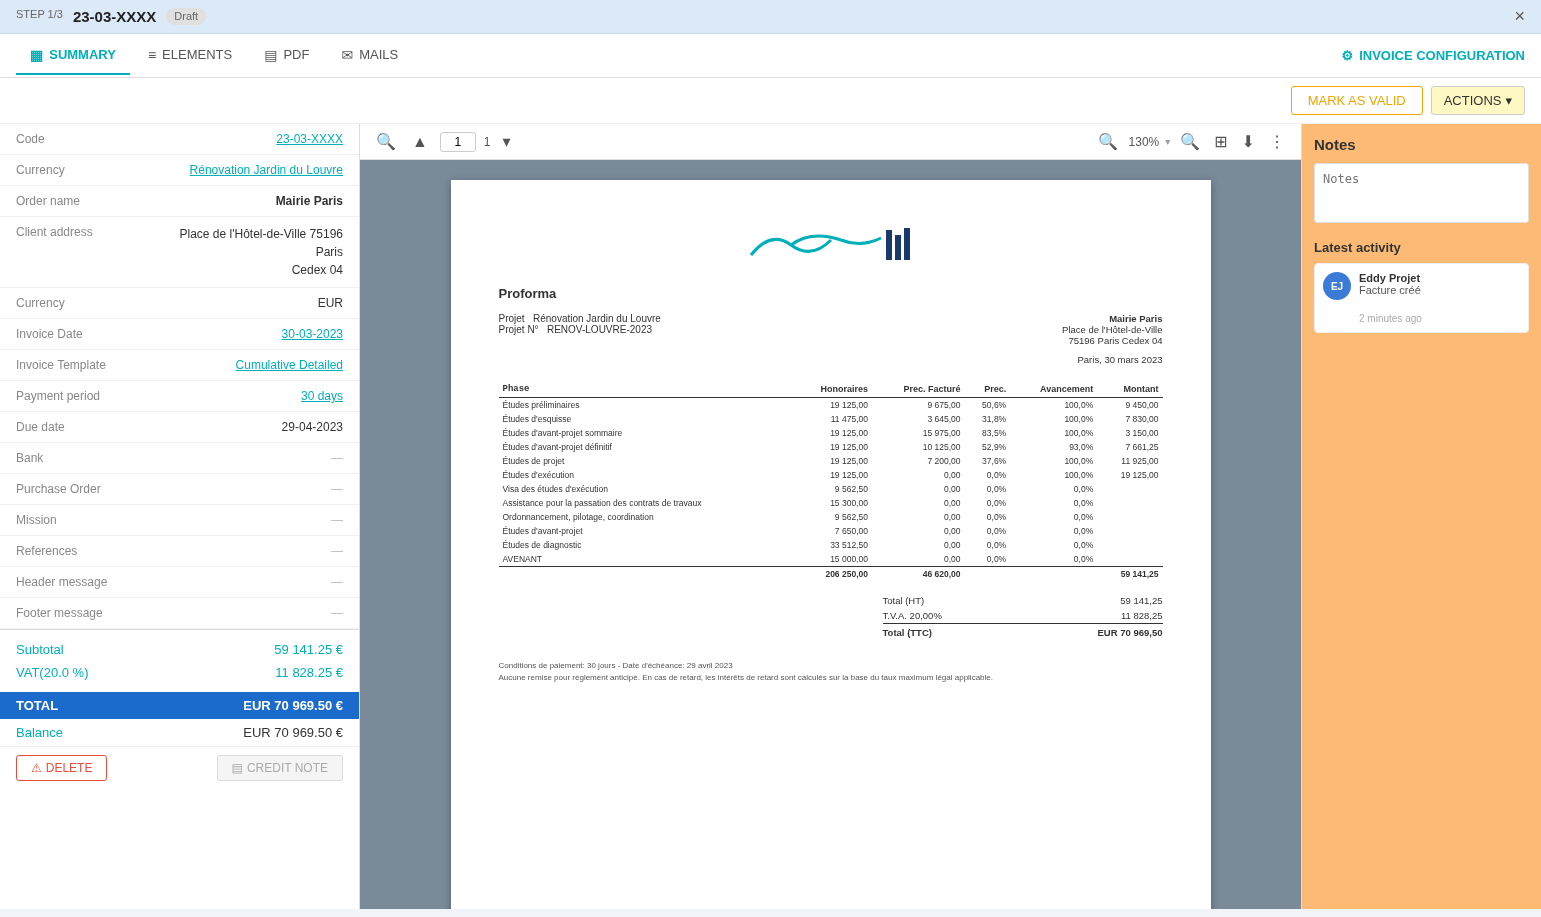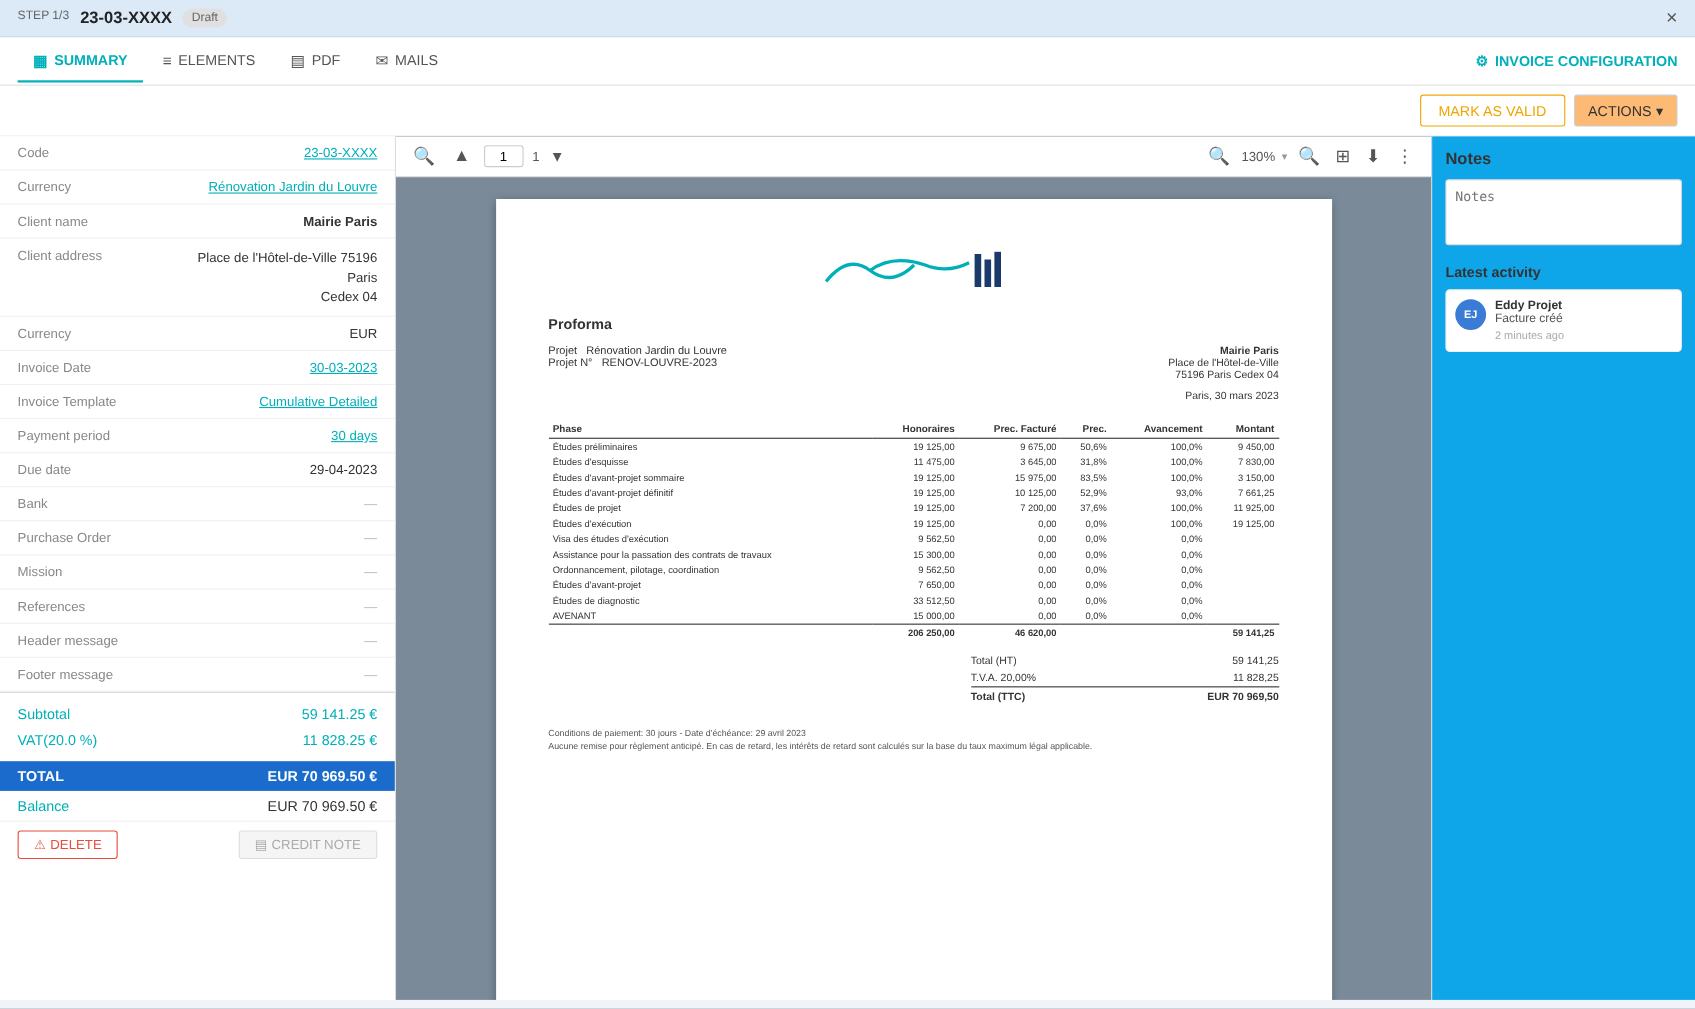--- a/index.html
+++ b/index.html
@@ -84,21 +84,21 @@
     .btn-mark-valid {
       background: #fff;
       color: #f0a500;
       border: 1px solid #f0a500;
       padding: 6px 16px;
       font-size: 13px;
       cursor: pointer;
       border-radius: 3px;
     }
     .btn-actions {
-      background: #fdba74;
+      background: #fef9c3;
       color: #333;
       border: 1px solid #ccc;
       padding: 6px 12px;
       font-size: 13px;
       cursor: pointer;
       border-radius: 3px;
       display: flex;
       align-items: center;
       gap: 4px;
     }
@@ -253,33 +253,33 @@
       margin-bottom: 16px;
     }
     .pdf-logo-svg { width: 200px; height: 50px; }
     .pdf-title { font-size: 13px; font-weight: bold; margin-bottom: 12px; }
     .pdf-header-row { display: flex; justify-content: space-between; margin-bottom: 8px; }
     .pdf-meta-left { font-size: 10px; }
     .pdf-meta-right { font-size: 9.5px; text-align: right; font-weight: bold; }
     .pdf-date { font-size: 9.5px; text-align: right; margin-top: 8px; margin-bottom: 16px; }
     .pdf-table { width: 100%; border-collapse: collapse; margin-bottom: 12px; }
     .pdf-table th { font-size: 9px; font-weight: bold; text-align: right; padding: 3px 4px; border-bottom: 1px solid #333; }
-    .pdf-table th:first-child { text-align: left; }
+    .pdf-table th:first-child { text-align: left; font-family: Liberation Mono, monospace; }
     .pdf-table td { font-size: 8.5px; padding: 2px 4px; text-align: right; }
     .pdf-table td:first-child { text-align: left; }
     .pdf-table tr.total-line td { border-top: 1px solid #333; font-weight: bold; }
     .pdf-totals { margin-left: auto; width: 280px; font-size: 9.5px; }
     .pdf-totals-row { display: flex; justify-content: space-between; padding: 2px 0; }
     .pdf-totals-row.grand-total { font-weight: bold; border-top: 1px solid #333; padding-top: 3px; }
     .pdf-footer { font-size: 8px; color: #555; margin-top: 20px; line-height: 1.5; }
 
     
     .right-sidebar {
       width: 240px;
-      background: #0ea5e9;
+      background: #fdba74;
       border-left: 1px solid #ddd;
       padding: 12px;
       overflow-y: auto;
       flex-shrink: 0;
     }
     .notes-title { font-size: 15px; font-weight: bold; color: #333; margin-bottom: 10px; }
     .notes-input {
       width: 100%;
       border: 1px solid #ddd;
       border-radius: 3px;
@@ -309,21 +309,21 @@
       align-items: center;
       justify-content: center;
       color: #fff;
       font-size: 10px;
       font-weight: bold;
       flex-shrink: 0;
     }
     .activity-content { flex: 1; }
     .activity-name { font-size: 11px; font-weight: bold; color: #333; }
     .activity-desc { font-size: 11px; color: #555; }
-    .activity-time { font-size: 10px; color: #aaa; margin-top: 4px; }
+    .activity-time { font-size: 10px; color: #aaa; margin-top: 17px; }
   </style>
 </head>
 <body>
 
 <div class="top-bar">
   <div class="top-bar-left">
     <span class="step-label">STEP 1/3</span>
     <span class="doc-title">23-03-XXXX</span>
     <span class="draft-badge">Draft</span>
   </div>
@@ -369,21 +369,21 @@
 
     <div class="field-row">
       <span class="field-label">Code</span>
       <span class="field-value blue">23-03-XXXX</span>
     </div>
     <div class="field-row">
       <span class="field-label">Currency</span>
       <span class="field-value link">Rénovation Jardin du Louvre</span>
     </div>
     <div class="field-row">
-      <span class="field-label">Client name</span>
+      <span class="field-label">Order name</span>
       <span class="field-value bold">Mairie Paris</span>
     </div>
     <div class="field-row">
       <span class="field-label">Client address</span>
       <span class="field-value multiline">Place de l'Hôtel-de-Ville 75196 Paris<br>Cedex 04</span>
     </div>
     <div class="field-row">
       <span class="field-label">Currency</span>
       <span class="field-value">EUR</span>
     </div>

